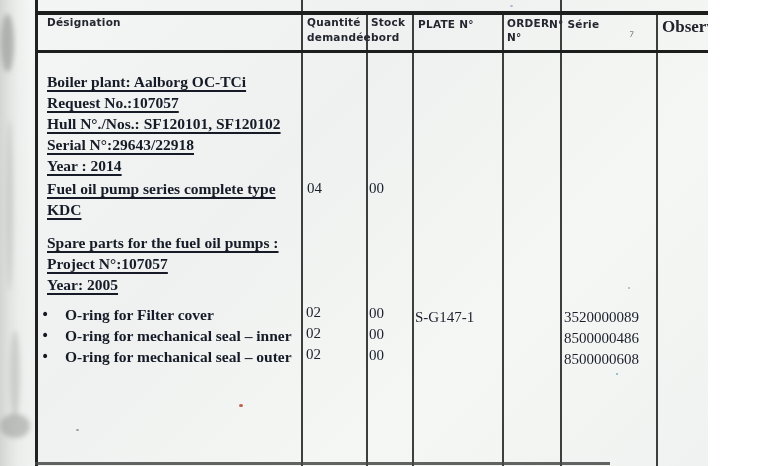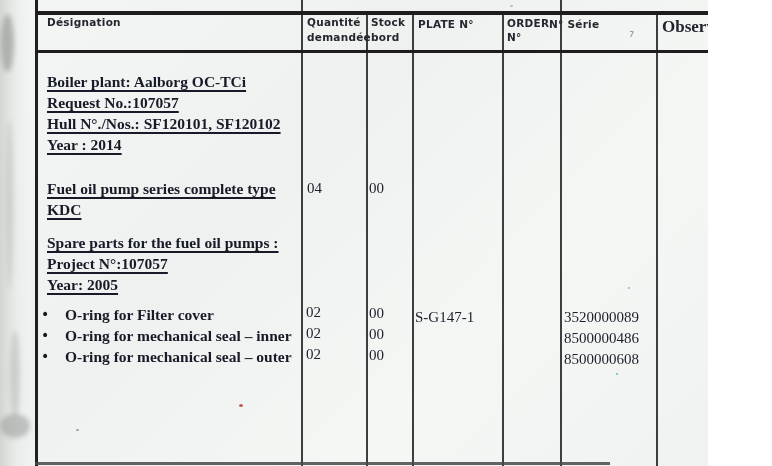--- a/index.html
+++ b/index.html
@@ -107,20 +107,21 @@
   <div class="hdr" style="left:507px;top:17px;">ORDER</div>
   <div class="hdr" style="left:507px;top:31px;">N°</div>
   <div class="hdr" style="left:549px;top:18px;">N° Série</div>
   <div class="serie-mark" style="left:629px;top:30px;">7</div>
   <div class="hdr-serif" style="left:662px;top:17px;">Observations</div>
 
   <div class="dz" style="top:71px;">
     <div class="u">Boiler plant: Aalborg OC-TCi</div>
     <div class="u">Request No.:107057</div>
     <div class="u">Hull N°./Nos.: SF120101, SF120102</div>
+    <div class="u">Serial N°:29643/22918</div>
     <div class="u">Year : 2014</div>
   </div>
 
   <div class="dz" style="top:178px;">
     <div class="u">Fuel oil pump series complete type</div>
     <div class="u">KDC</div>
   </div>
   <div class="numcol" style="left:307px;top:178px;">04</div>
   <div class="numcol" style="left:369px;top:178px;">00</div>
 

